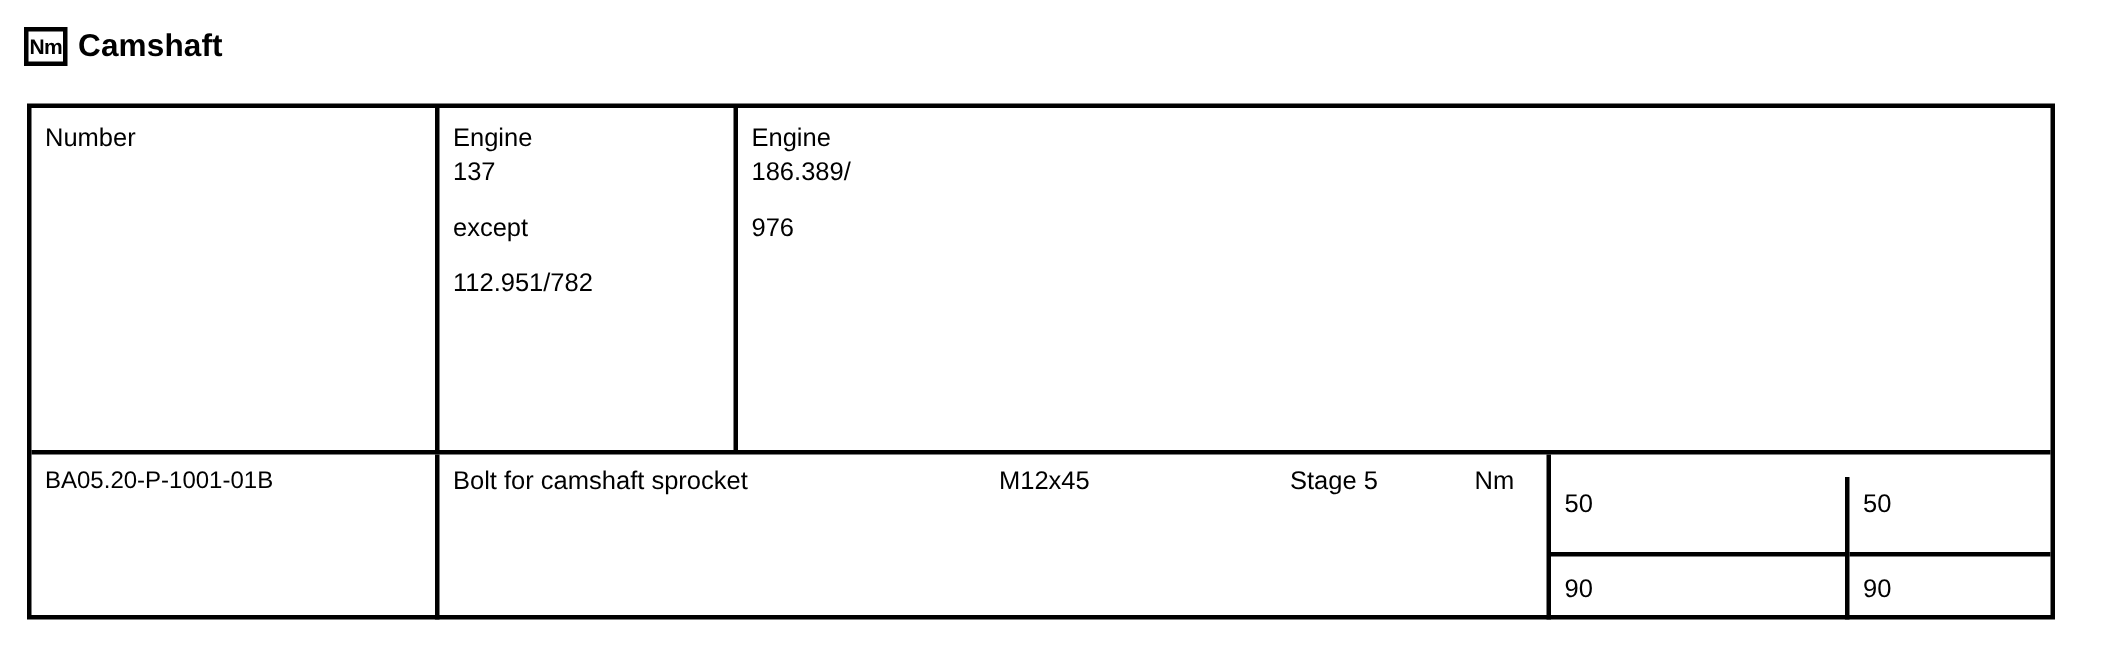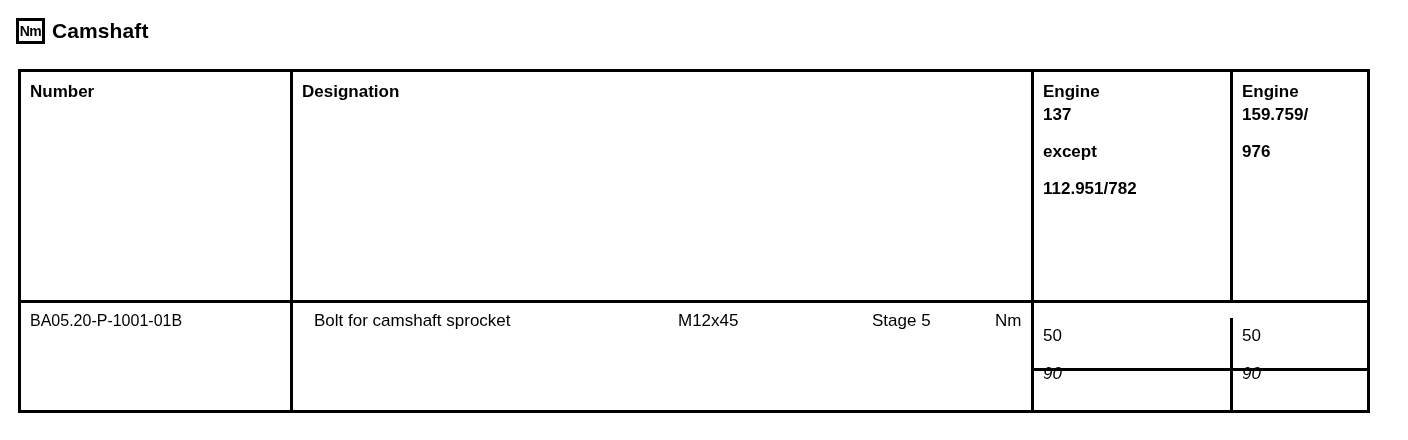--- a/index.html
+++ b/index.html
@@ -75,36 +75,36 @@
     position: relative;
     padding: 8px 9px 0 9px;
   }
   .c-number   { width: 272px; border-right: 3px solid #000; }
   .c-design   { width: 741px; border-right: 3px solid #000; }
   .c-eng1     { width: 199px; border-right: 3px solid #000; }
   .c-eng2     { width: 134px; }
 
   .hdr {
     font-size: 17px;
-    font-weight: bold;
+    font-weight: normal;
     line-height: 23px;
   }
   .hdr .gap { display: block; height: 14px; }
 
   
   .c-design-body {
     width: 741px;
     border-right: 3px solid #000;
     box-sizing: border-box;
     position: relative;
     padding: 0;
   }
   .stage-block {
     position: absolute;
-    left: 0; right: 0; top: 0; bottom: 0; margin-left: 12px;
+    left: 0; right: 0; top: 0; bottom: 0;
   }
   .stage-line {
     position: relative;
     height: 50px;
     box-sizing: border-box;
   }
   .stage-line.second {
     border-top: 3px solid #000;
     margin-left: 524px;
     width: 217px;
@@ -122,23 +122,22 @@
   .t-stage2  { left: 46px;  top: 10px; }
   .t-unit2   { left: 165px; top: 8px; font-size: 19px; }
 
   .val {
     font-size: 17px;
     line-height: 20px;
   }
   .val-cell { padding-top: 8px; margin-top: 15px; }
   .val-second {
     position: absolute;
-    top: 46px;
+    top: 65px;
     left: 9px;
-    font-style: italic;
   }
   .sep-eng {
     position: absolute;
     left: 0; right: 0;
     top: 50px;
     border-top: 3px solid #000;
   }
   .t-number { left: 9px; top: 8px; font-size: 16px; }
 </style>
 </head>
@@ -150,39 +149,36 @@
 </div>
 
 <div class="spec-table">
 
   <div class="row row-head">
 
     <div class="cell c-number">
       <div class="hdr">Number</div>
     </div>
 
-    <div class="cell c-design">
-      <div class="hdr">Designation</div>
-    </div>
 
     <div class="cell c-eng1">
       <div class="hdr">
         <span>Engine</span><br>
         <span>137</span>
         <span class="gap"></span>
         <span>except</span>
         <span class="gap"></span>
         <span>112.951/782</span>
       </div>
     </div>
 
     <div class="cell c-eng2">
       <div class="hdr">
         <span>Engine</span><br>
-        <span>159.759/</span>
+        <span>186.389/</span>
         <span class="gap"></span>
         <span>976</span>
       </div>
     </div>
   </div>
 
   <div class="row row-body">
 
     <div class="cell c-number">
       <div class="txt t-number">BA05.20-P-1001-01B</div>

